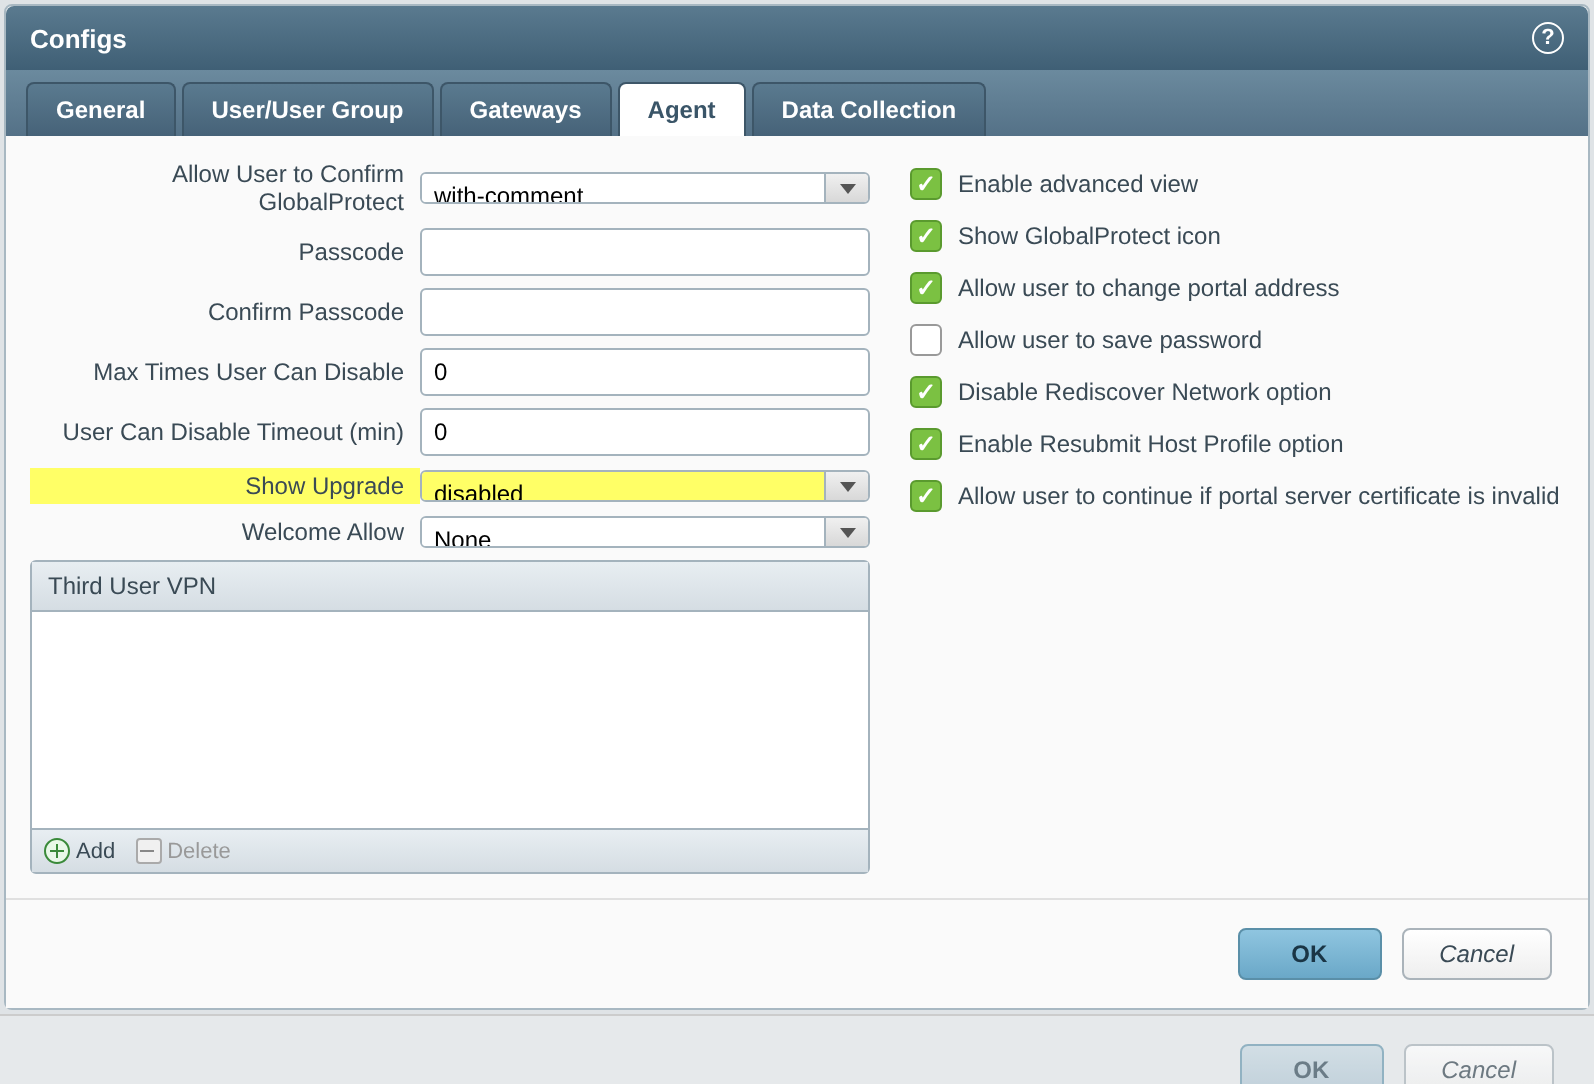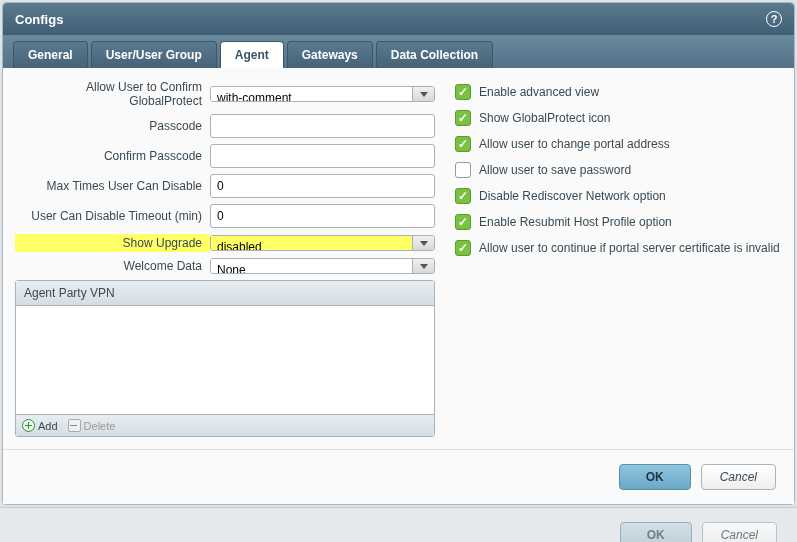--- a/index.html
+++ b/index.html
@@ -52,22 +52,22 @@
 <body>
 
 <div class="dialog">
   <div class="titlebar">
     <span>Configs</span>
     <span class="help-icon">?</span>
   </div>
   <div class="tabs">
     <div class="tab">General</div>
     <div class="tab">User/User Group</div>
+    <div class="tab">Gateways</div>
     <div class="tab active">Agent</div>
-    <div class="tab">Gateways</div>
     <div class="tab">Data Collection</div>
   </div>
   <div class="content">
     <div class="left-col">
 
       <div class="form-row">
         <div class="form-label">Allow User to Confirm GlobalProtect</div>
         <div class="form-control">
           <div class="combo">
             <div class="combo-text">with-comment</div>
@@ -112,33 +112,33 @@
           <div class="combo">
             <div class="combo-text hl">disabled</div>
             <div class="combo-btn">
                 <div class="chevron"></div>
               </div>
           </div>
         </div>
       </div>
 
       <div class="form-row">
-        <div class="form-label">Welcome Data</div>
+        <div class="form-label">Welcome Allow</div>
         <div class="form-control">
           <div class="combo">
             <div class="combo-text">None</div>
             <div class="combo-btn">
                 <div class="chevron"></div>
               </div>
           </div>
         </div>
       </div>
 
       <div class="listbox">
-        <div class="listbox-header">Agent Party VPN</div>
+        <div class="listbox-header">Third User VPN</div>
         <div class="listbox-body"></div>
         <div class="listbox-footer">
           <div class="action-btn">
             <span class="plus-icon"></span>
             <span>Add</span>
           </div>
           <div class="action-btn disabled">
             <span class="minus-icon"></span>
             <span>Delete</span>
           </div>

